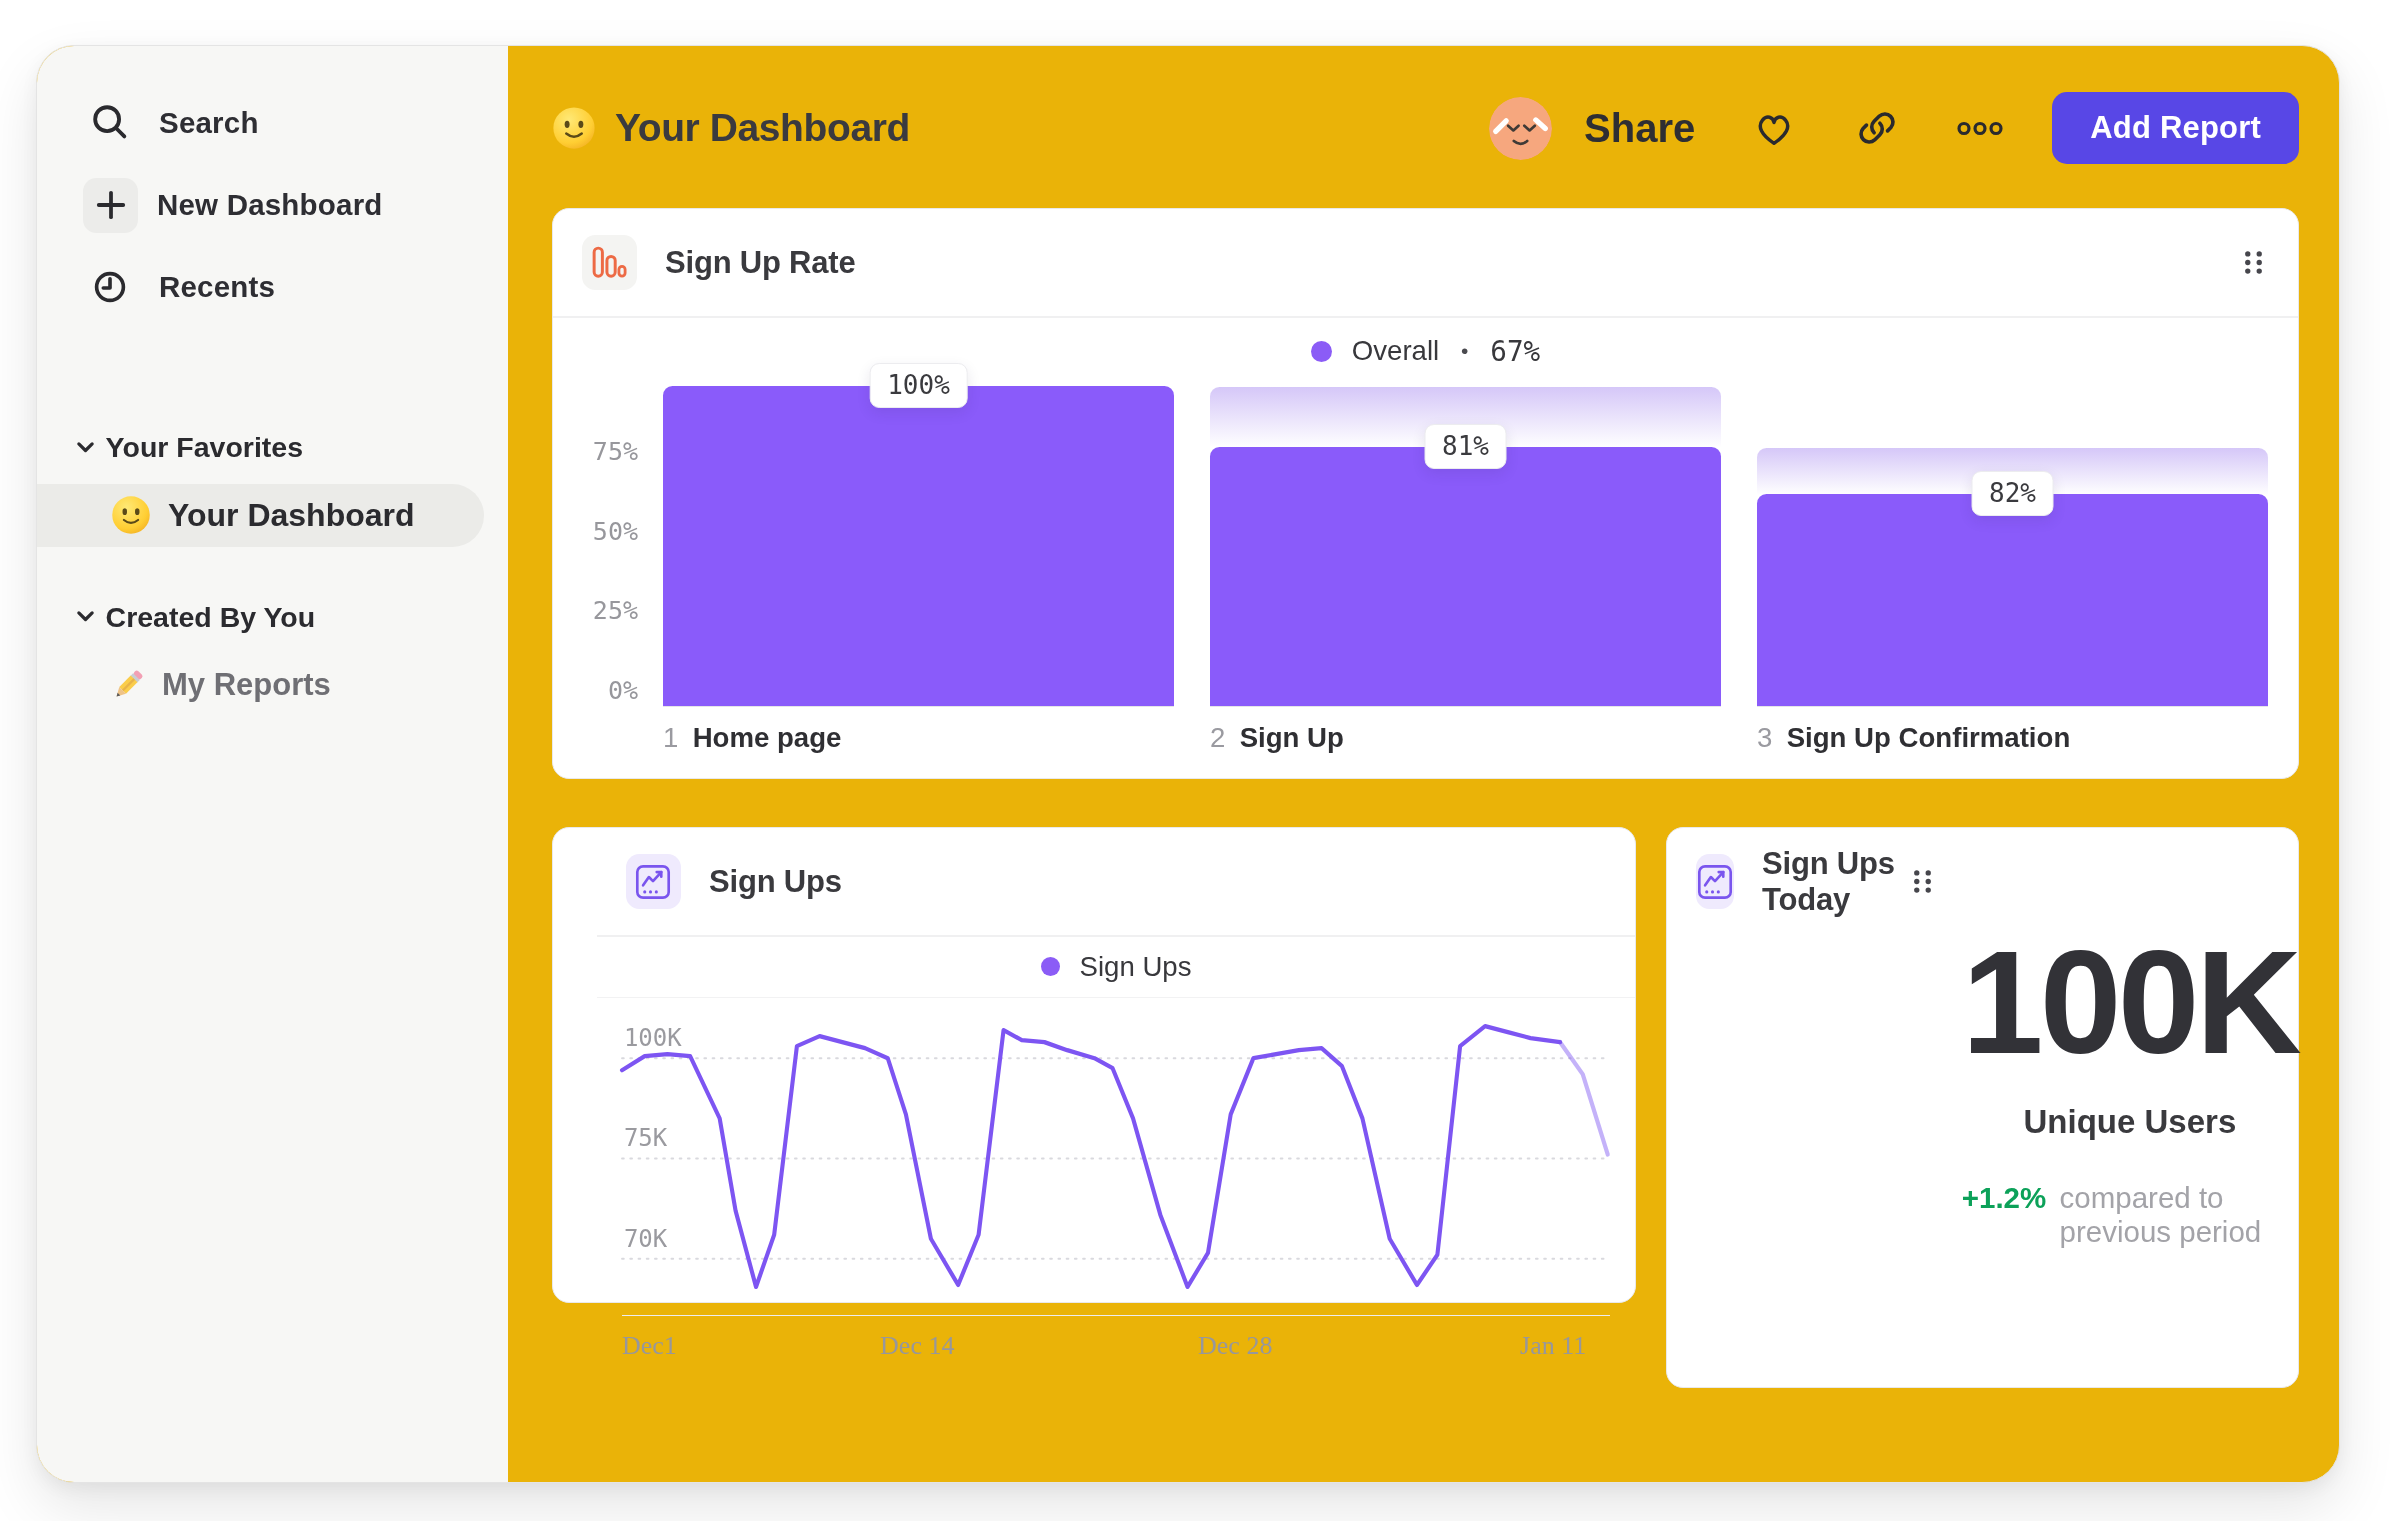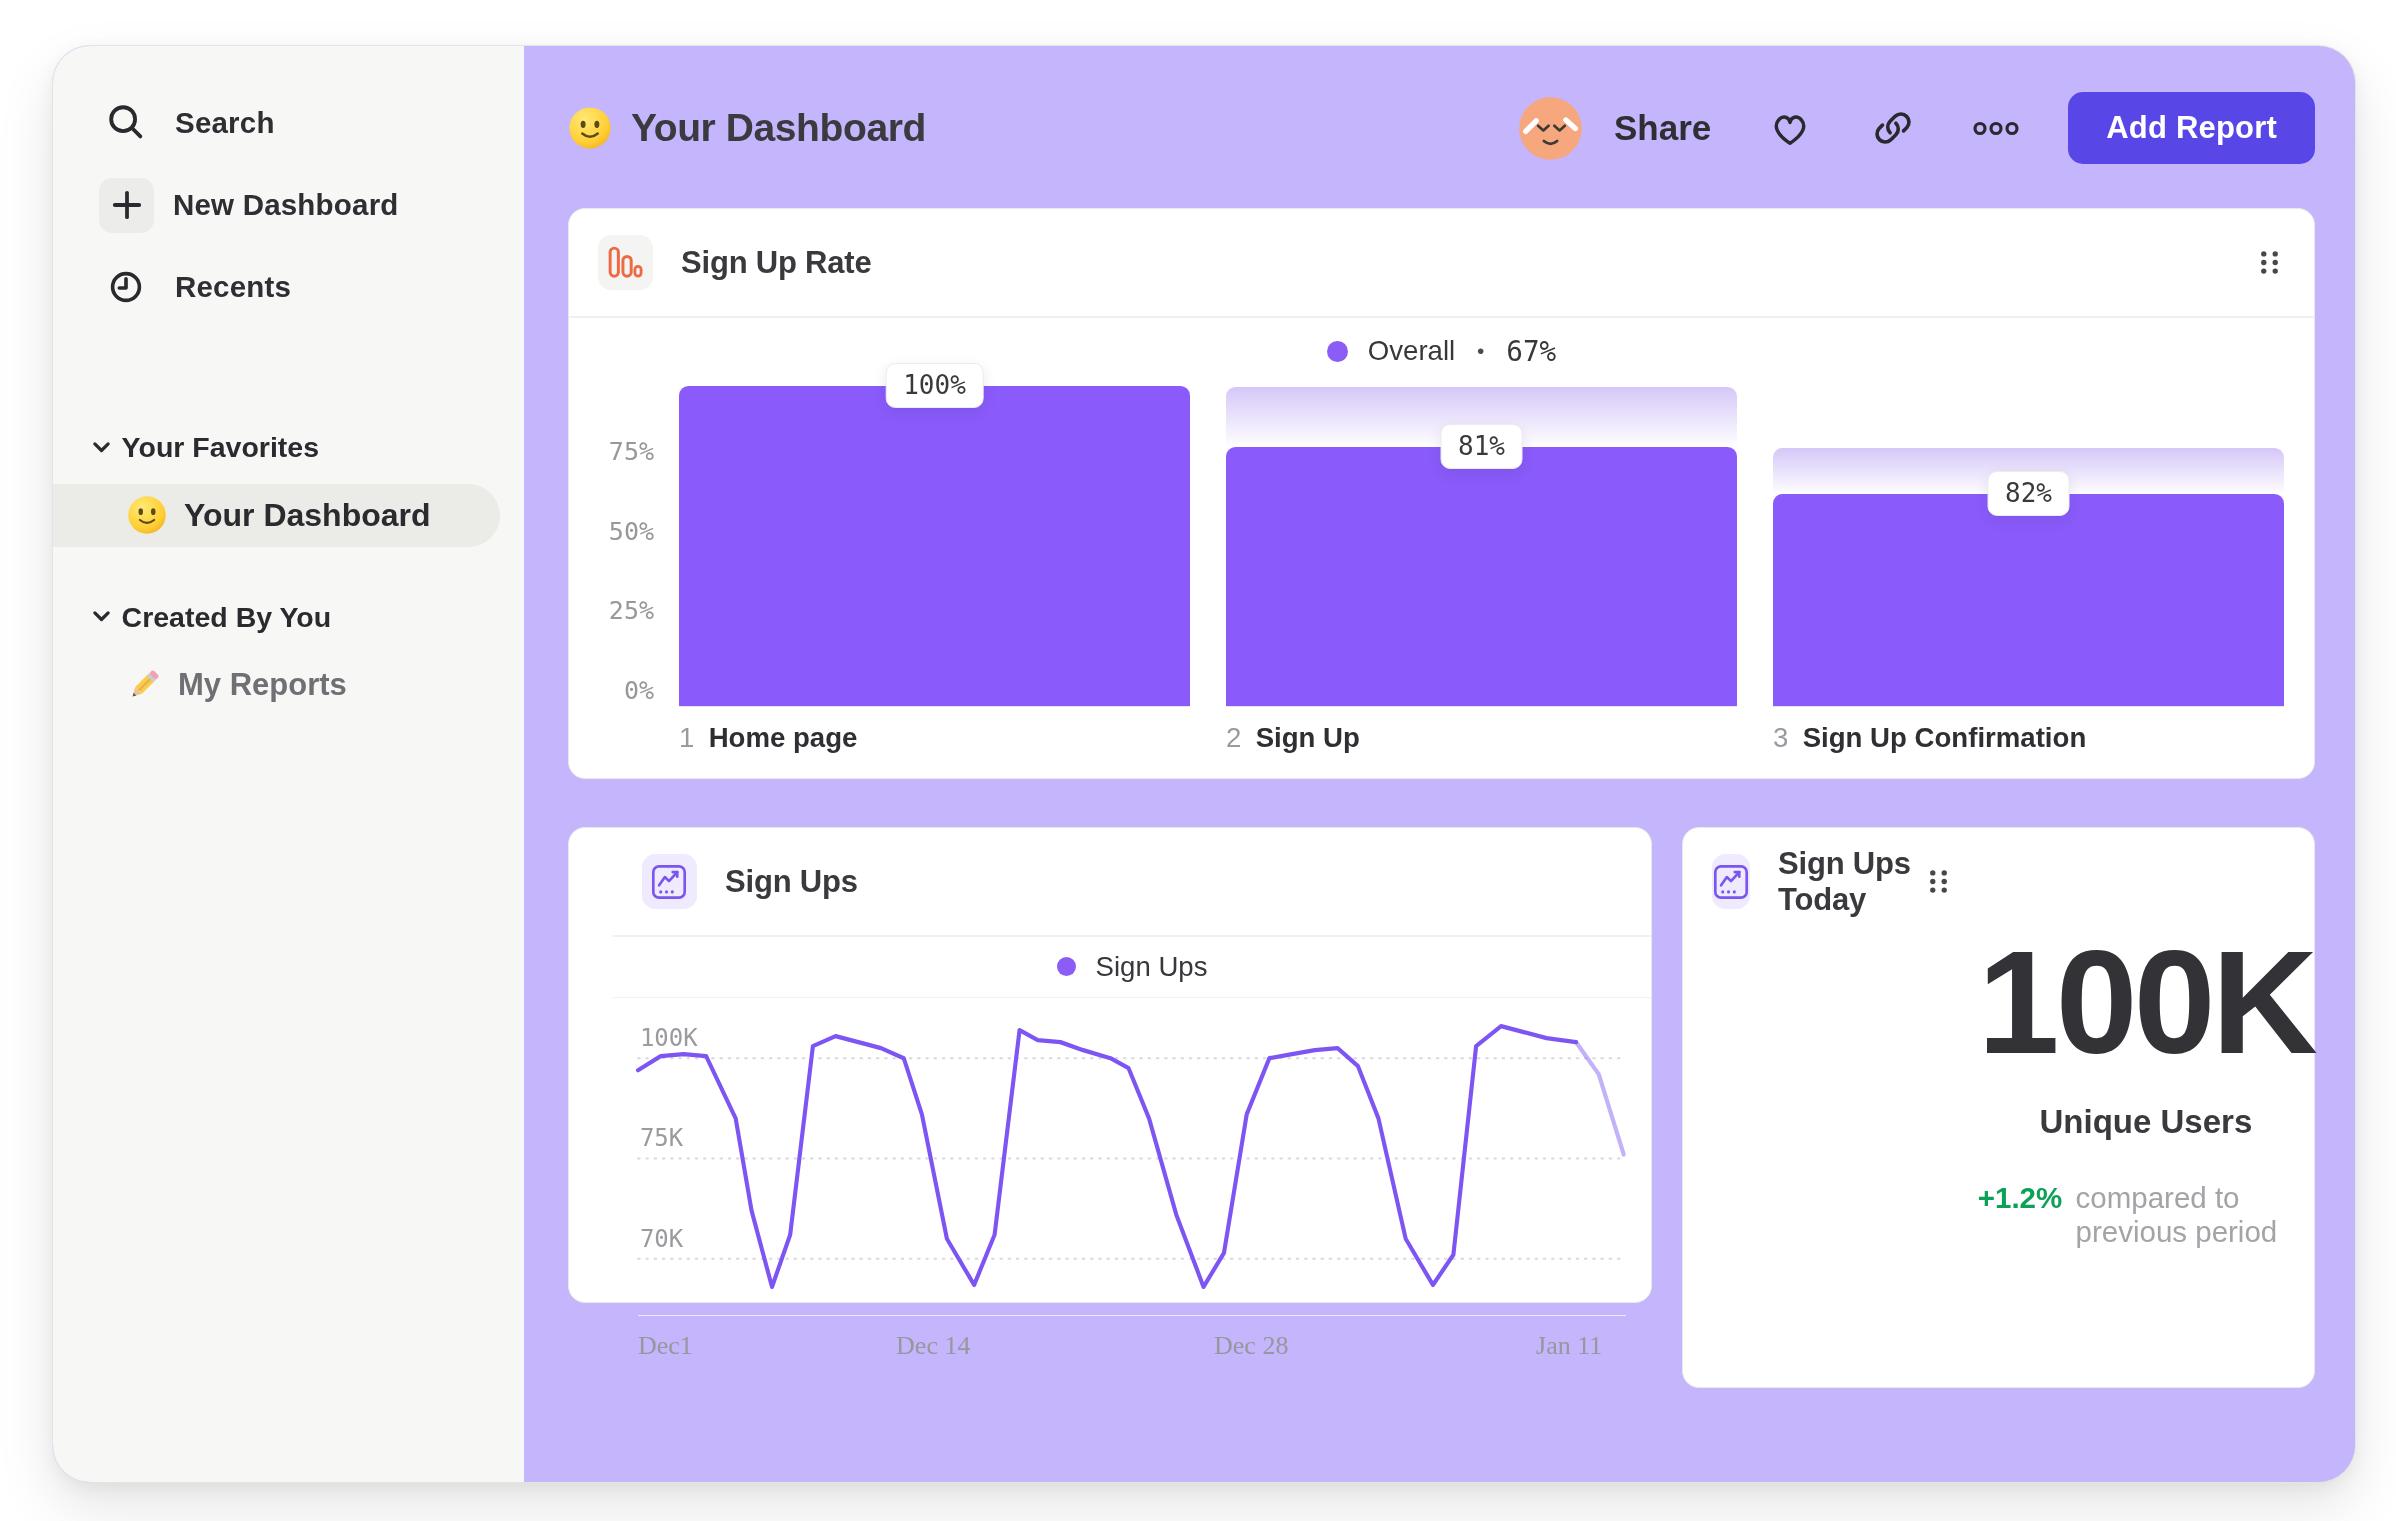--- a/index.html
+++ b/index.html
@@ -18,22 +18,22 @@
     --sidebar-bg:#F7F7F5;
   }
   *{box-sizing:border-box;}
   html,body{margin:0;padding:0;}
   body{
     width:2397px;height:1522px;background:#FFFFFF;overflow:hidden;
     font-family:"Liberation Sans", sans-serif;color:var(--ink);
     -webkit-font-smoothing:antialiased;
   }
   .window{
-    position:absolute;left:52px;top:45px;width:2304px;height:1438px;
-    background:#c4b5fd;border:1.9px solid #E4E4E4;border-radius:38px;
+    position:absolute;left:36px;top:45px;width:2304px;height:1438px;
+    background:#eab308;border:1.9px solid #E4E4E4;border-radius:38px;
     box-shadow:0 25px 57px rgba(0,0,0,.10), 0 5.7px 17px rgba(0,0,0,.05);
     display:flex;overflow:hidden;
   }
   
   .sidebar{width:471px;flex:0 0 471px;background:var(--sidebar-bg);padding-top:36px;position:relative;}
   .nav-item{display:flex;align-items:center;height:82px;padding-left:49px;cursor:pointer;}
   .nav-item .nicon{width:48px;height:48px;display:flex;align-items:center;justify-content:center;}
   .nav-item .nlabel{margin-left:25px;font-size:29.5px;font-weight:700;color:var(--ink-strong);letter-spacing:0.2px;}
   .nicon-box{width:55px;height:55px;background:#ECECEA;border-radius:13.3px;display:flex;align-items:center;justify-content:center;}
   .nav-item.with-box{padding-left:46px;}
@@ -51,21 +51,21 @@
   .pill .plabel{margin-left:17px;font-size:32px;font-weight:700;color:#2B2B2F;}
   .report-item{display:flex;align-items:center;height:68px;padding-left:72px;margin-top:5.7px;cursor:pointer;}
   .report-item .rlabel{margin-left:15px;font-size:31px;font-weight:700;color:var(--mid-gray);}
   
   .main{flex:1;padding:0 40px 0 44px;position:relative;}
   .topbar{margin-top:40px;height:84px;display:flex;align-items:center;}
   .title-group{display:flex;align-items:center;gap:19px;}
   .page-title{font-size:39px;font-weight:700;color:#3A3A3F;letter-spacing:-0.4px;}
   .spacer{flex:1;}
   .avatar{width:63px;height:63px;border-radius:50%;overflow:hidden;flex:0 0 63px;cursor:pointer;}
-  .share{margin-left:32px;font-size:35px;font-weight:700;color:var(--ink-strong);cursor:pointer;}
+  .share{margin-left:32px;font-size:40px;font-weight:700;color:var(--ink-strong);cursor:pointer;}
   .tool-icon{margin-left:55px;width:48px;height:48px;display:flex;align-items:center;justify-content:center;cursor:pointer;}
   .add-report{
     margin-left:48px;height:72px;padding:0 38px;border:none;border-radius:15px;
     background:var(--btn-indigo);color:#fff;font-size:31px;font-weight:700;
     font-family:"Liberation Sans", sans-serif;letter-spacing:0.2px;cursor:pointer;
   }
   
   .card{background:#fff;border:1.9px solid var(--card-border);border-radius:17px;}
   .card-head{height:107px;display:flex;align-items:center;padding:0 28.5px;}
   .icon-box{width:55px;height:55px;border-radius:13.3px;display:flex;align-items:center;justify-content:center;}

